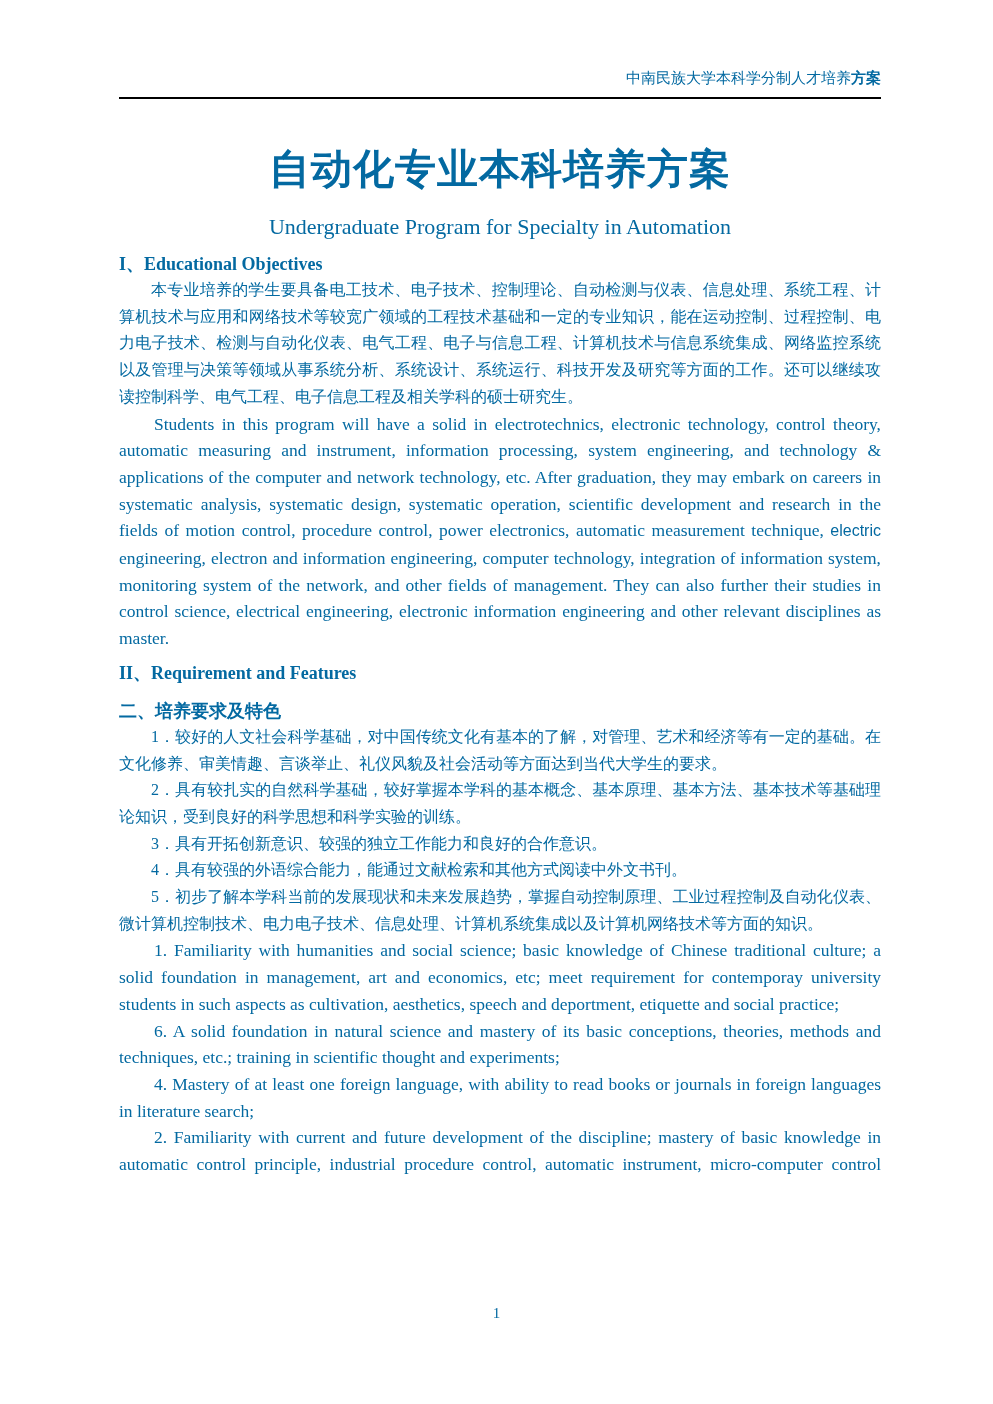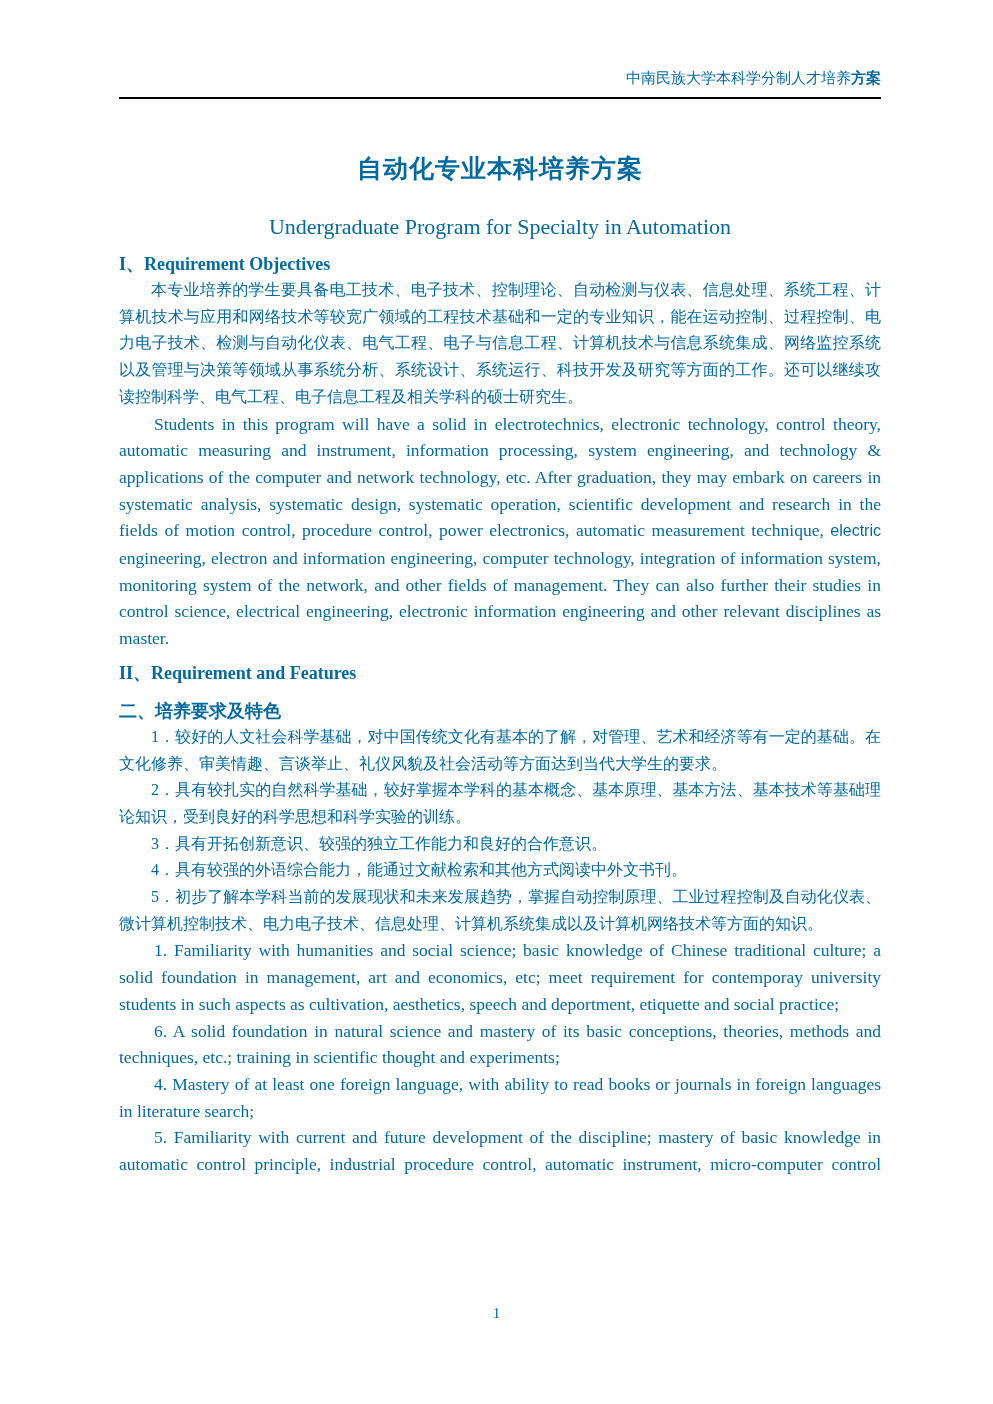--- a/index.html
+++ b/index.html
@@ -23,21 +23,21 @@
     font-family: "Liberation Serif", "DejaVu Serif", serif;
     font-size: 15px;
     line-height: 20px;
   }
   .page-header .bold { font-weight: bold; }
 
   .doc-title {
     margin-top: 48px;
     text-align: center;
     font-family: "Liberation Serif", "DejaVu Serif", serif;
-    font-size: 25px;
+    font-size: 41px;
     font-weight: bold;
     line-height: 44px;
     letter-spacing: 1px;
   }
   .doc-subtitle {
     margin-top: 20px;
     text-align: center;
     font-family: "Liberation Serif", "DejaVu Serif", serif;
     font-size: 22px;
     line-height: 32px;
@@ -91,21 +91,21 @@
 
   <div class="page-header">
     <span>中南民族大学本科学分制人才培养</span><span class="bold">方案</span>
   </div>
 
   <div class="doc-title">自动化专业本科培养方案</div>
 
   <div class="doc-subtitle">Undergraduate Program for Specialty in Automation</div>
 
 
-  <div class="sec-heading en">I、Requirement Objectives</div>
+  <div class="sec-heading en">I、Educational Objectives</div>
 
   <p class="body-para cn">本专业培养的学生要具备电工技术、电子技术、控制理论、自动检测与仪表、信息处理、系统工程、计算机技术与应用和网络技术等较宽广领域的工程技术基础和一定的专业知识，能在运动控制、过程控制、电力电子技术、检测与自动化仪表、电气工程、电子与信息工程、计算机技术与信息系统集成、网络监控系统以及管理与决策等领域从事系统分析、系统设计、系统运行、科技开发及研究等方面的工作。还可以继续攻读控制科学、电气工程、电子信息工程及相关学科的硕士研究生。</p>
 
   <p class="body-para en">
     <span>Students in this program will have a solid in electrotechnics, electronic technology, control theory, automatic measuring and instrument, information processing, system engineering, and technology &amp; applications of the computer and network technology, etc. After graduation, they may embark on careers in systematic analysis, systematic design, systematic operation, scientific development and research in the fields of motion control, procedure control, power electronics, automatic measurement technique, </span><span class="alt-font">electric</span><span> engineering, electron and information engineering, computer technology, integration of information system, monitoring system of the network, and other fields of management. They can also further their studies in control science, electrical engineering, electronic information engineering and other relevant disciplines as master.</span>
   </p>
 
   <div class="sec-heading en">II、Requirement and Features</div>
 
   <div class="sec-heading cn">二、培养要求及特色</div>
@@ -115,18 +115,18 @@
     <p class="body-para cn">2．具有较扎实的自然科学基础，较好掌握本学科的基本概念、基本原理、基本方法、基本技术等基础理论知识，受到良好的科学思想和科学实验的训练。</p>
     <p class="body-para cn">3．具有开拓创新意识、较强的独立工作能力和良好的合作意识。</p>
     <p class="body-para cn">4．具有较强的外语综合能力，能通过文献检索和其他方式阅读中外文书刊。</p>
     <p class="body-para cn">5．初步了解本学科当前的发展现状和未来发展趋势，掌握自动控制原理、工业过程控制及自动化仪表、微计算机控制技术、电力电子技术、信息处理、计算机系统集成以及计算机网络技术等方面的知识。</p>
   </div>
 
   <div class="items-block">
     <p class="body-para en">1. Familiarity with humanities and social science; basic knowledge of Chinese traditional culture; a solid foundation in management, art and economics, etc; meet requirement for contemporay university students in such aspects as cultivation, aesthetics, speech and deportment, etiquette and social practice;</p>
     <p class="body-para en">6. A solid foundation in natural science and mastery of its basic conceptions, theories, methods and techniques, etc.; training in scientific thought and experiments;</p>
     <p class="body-para en">4. Mastery of at least one foreign language, with ability to read books or journals in foreign languages in literature search;</p>
-    <p class="body-para en justify-last">5. Familiarity with current and future development of the discipline; mastery of basic knowledge in automatic control principle, industrial procedure control, automatic instrument, micro-computer control</p>
+    <p class="body-para en justify-last">2. Familiarity with current and future development of the discipline; mastery of basic knowledge in automatic control principle, industrial procedure control, automatic instrument, micro-computer control</p>
   </div>
 
   <div class="page-footer">1</div>
 
 </div>
 
 </body></html>

